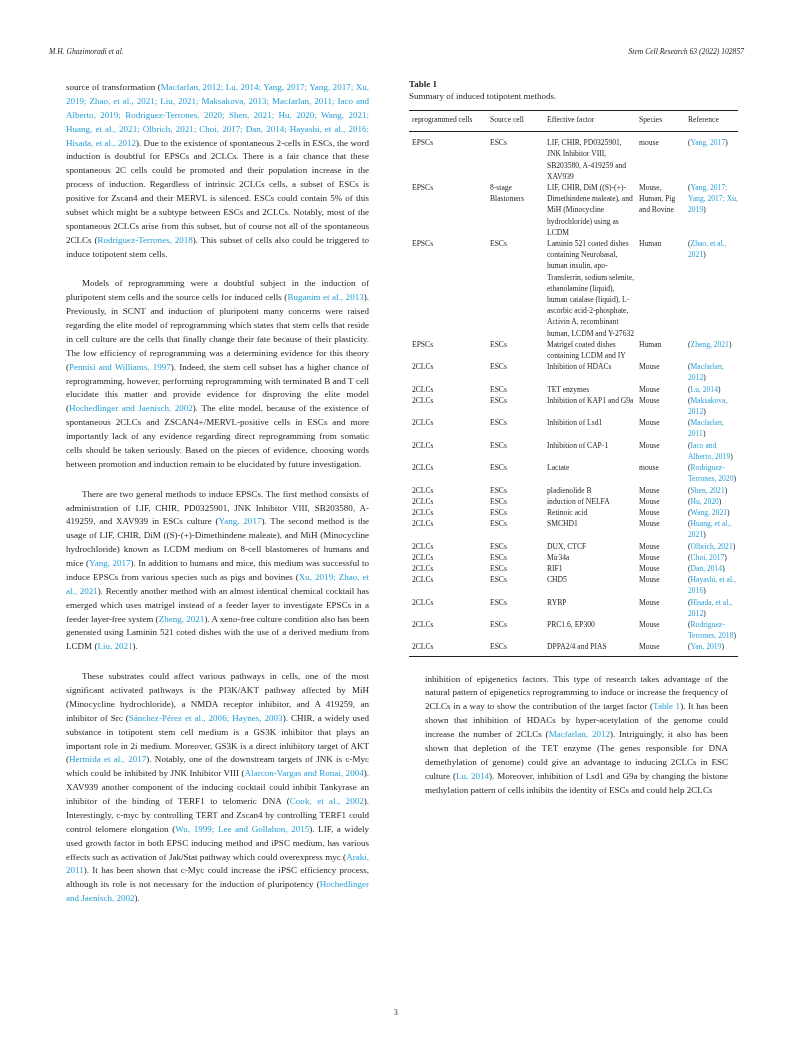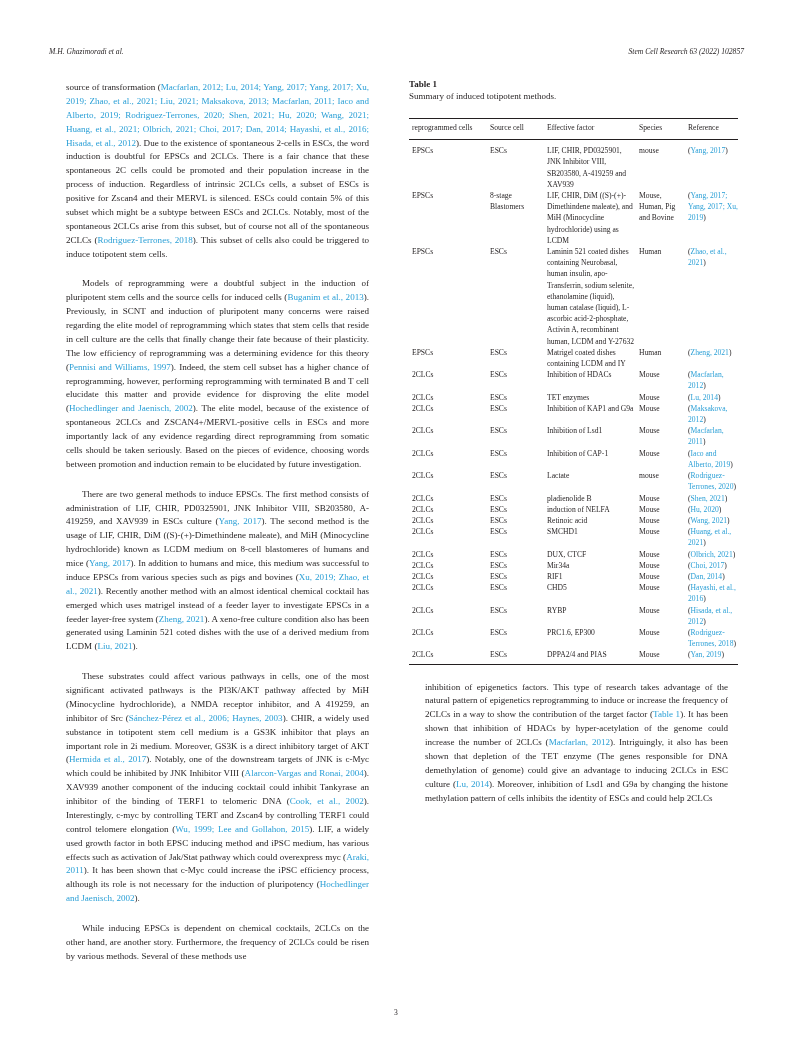--- a/index.html
+++ b/index.html
@@ -10,21 +10,21 @@
   .rh-left { left: 49px; }
   .rh-right { right: 50px; }
   .col-left { position: absolute; left: 50px; top: 65px; width: 335px;
          font-size: 9.05px; line-height: 13.88px; text-align: justify;
          font-family: "Liberation Serif", serif; }
   .col-left p { margin: 16px; }
   .col-left p.indent { text-indent: 16px; }
   .col-right { position: absolute; left: 409px; top: 65px; width: 335px;
          font-family: "Liberation Serif", serif; }
   .tbl-label { font-weight: bold; font-size: 9px; line-height: 11px; margin-top: 14px; }
-  .tbl-caption { font-size: 9px; line-height: 12px; margin-bottom: 16px; }
+  .tbl-caption { font-size: 9px; line-height: 12px; margin-bottom: 8px; }
   table.t { border-collapse: collapse; width: 329px; font-size: 7.6px; line-height: 11.2px;
          font-family: "Liberation Serif", serif; }
   table.t thead th { font-weight: normal; text-align: left; vertical-align: top;
          padding: 3px 0 6px 3px; border-top: 1px solid #231f20; border-bottom: 1px solid #231f20; }
   table.t tbody td { vertical-align: top; padding: 0 0 0 3px; }
   table.t tbody tr:first-child td { padding-top: 5px; }
   table.t tbody tr:last-child td { padding-bottom: 3px; border-bottom: 1px solid #231f20; }
   table.t col.c1 { width: 78px; } table.t col.c2 { width: 57px; }
   table.t col.c3 { width: 92px; } table.t col.c4 { width: 49px; } table.t col.c5 { width: 53px; }
   .cite { color: #2a9fd6; }
@@ -37,21 +37,20 @@
 <body>
 
 <div class="running-head rh-left">M.H. Ghazimoradi et al.</div>
 <div class="running-head rh-right">Stem Cell Research 63 (2022) 102857</div>
 
 <div class="col-left" id="left-col">
     <p><span>source of transformation (</span><span class="cite">Macfarlan, 2012; Lu, 2014; Yang, 2017; Yang, 2017; Xu, 2019; Zhao, et al., 2021; Liu, 2021; Maksakova, 2013; Macfarlan, 2011; Iaco and Alberto, 2019; Rodriguez-Terrones, 2020; Shen, 2021; Hu, 2020; Wang, 2021; Huang, et al., 2021; Olbrich, 2021; Choi, 2017; Dan, 2014; Hayashi, et al., 2016; Hisada, et al., 2012</span><span>). Due to the existence of spontaneous 2-cells in ESCs, the word induction is doubtful for EPSCs and 2CLCs. There is a fair chance that these spontaneous 2C cells could be promoted and their population increase in the process of induction. Regardless of intrinsic 2CLCs cells, a subset of ESCs is positive for Zscan4 and their MERVL is silenced. ESCs could contain 5% of this subset which might be a subtype between ESCs and 2CLCs. Notably, most of the spontaneous 2CLCs arise from this subset, but of course not all of the spontaneous 2CLCs (</span><span class="cite">Rodriguez-Terrones, 2018</span><span>). This subset of cells also could be triggered to induce totipotent stem cells.</span></p>
     <p class="indent"><span>Models of reprogramming were a doubtful subject in the induction of pluripotent stem cells and the source cells for induced cells (</span><span class="cite">Buganim et al., 2013</span><span>). Previously, in SCNT and induction of pluripotent many concerns were raised regarding the elite model of reprogramming which states that stem cells that reside in cell culture are the cells that finally change their fate because of their plasticity. The low efficiency of reprogramming was a determining evidence for this theory (</span><span class="cite">Pennisi and Williams, 1997</span><span>). Indeed, the stem cell subset has a higher chance of reprogramming, however, performing reprogramming with terminated B and T cell elucidate this matter and provide evidence for disproving the elite model (</span><span class="cite">Hochedlinger and Jaenisch, 2002</span><span>). The elite model, because of the existence of spontaneous 2CLCs and ZSCAN4+/MERVL-positive cells in ESCs and more importantly lack of any evidence regarding direct reprogramming from somatic cells should be taken seriously. Based on the pieces of evidence, choosing words between promotion and induction remain to be elucidated by future investigation.</span></p>
     <p class="indent"><span>There are two general methods to induce EPSCs. The first method consists of administration of LIF, CHIR, PD0325901, JNK Inhibitor VIII, SB203580, A-419259, and XAV939 in ESCs culture (</span><span class="cite">Yang, 2017</span><span>). The second method is the usage of LIF, CHIR, DiM ((S)-(+)-Dimethindene maleate), and MiH (Minocycline hydrochloride) known as LCDM medium on 8-cell blastomeres of humans and mice (</span><span class="cite">Yang, 2017</span><span>). In addition to humans and mice, this medium was successful to induce EPSCs from various species such as pigs and bovines (</span><span class="cite">Xu, 2019; Zhao, et al., 2021</span><span>). Recently another method with an almost identical chemical cocktail has emerged which uses matrigel instead of a feeder layer to investigate EPSCs in a feeder layer-free system (</span><span class="cite">Zheng, 2021</span><span>). A xeno-free culture condition also has been generated using Laminin 521 coted dishes with the use of a derived medium from LCDM (</span><span class="cite">Liu, 2021</span><span>).</span></p>
     <p class="indent"><span>These substrates could affect various pathways in cells, one of the most significant activated pathways is the PI3K/AKT pathway affected by MiH (Minocycline hydrochloride), a NMDA receptor inhibitor, and A 419259, an inhibitor of Src (</span><span class="cite">Sánchez-Pérez et al., 2006; Haynes, 2003</span><span>). CHIR, a widely used substance in totipotent stem cell medium is a GS3K inhibitor that plays an important role in 2i medium. Moreover, GS3K is a direct inhibitory target of AKT (</span><span class="cite">Hermida et al., 2017</span><span>). Notably, one of the downstream targets of JNK is c-Myc which could be inhibited by JNK Inhibitor VIII (</span><span class="cite">Alarcon-Vargas and Ronai, 2004</span><span>). XAV939 another component of the inducing cocktail could inhibit Tankyrase an inhibitor of the binding of TERF1 to telomeric DNA (</span><span class="cite">Cook, et al., 2002</span><span>). Interestingly, c-myc by controlling TERT and Zscan4 by controlling TERF1 could control telomere elongation (</span><span class="cite">Wu, 1999; Lee and Gollahon, 2015</span><span>). LIF, a widely used growth factor in both EPSC inducing method and iPSC medium, has various effects such as activation of Jak/Stat pathway which could overexpress myc (</span><span class="cite">Araki, 2011</span><span>). It has been shown that c-Myc could increase the iPSC efficiency process, although its role is not necessary for the induction of pluripotency (</span><span class="cite">Hochedlinger and Jaenisch, 2002</span><span>).</span></p>
-    <p class="indent"><span>While inducing EPSCs is dependent on chemical cocktails, 2CLCs on the other hand, are another story. Furthermore, the frequency of 2CLCs could be risen by various methods. Several of these methods use</span></p>
   </div>
 
 <div class="col-right">
   <div class="tbl-label">Table 1</div>
   <div class="tbl-caption">Summary of induced totipotent methods.</div>
   <table class="t">
     <colgroup>
         <col class="c1">
         <col class="c2">
         <col class="c3">

